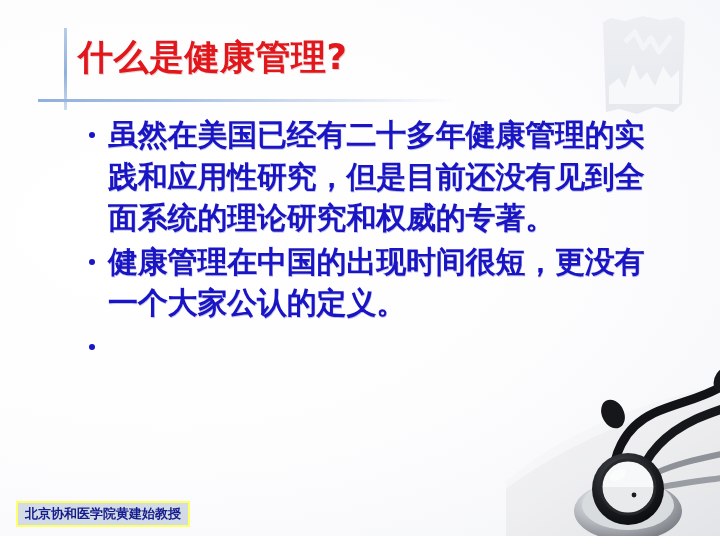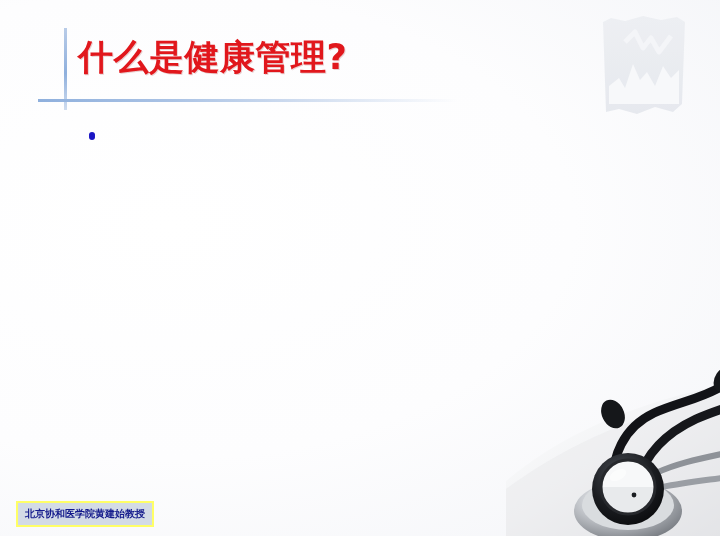--- a/index.html
+++ b/index.html
@@ -105,21 +105,21 @@
 
   
   .footer-box {
     position: absolute;
     left: 16px;
     top: 501px;
     padding: 2px 7px 3px 7px;
     background: #d3dbe6;
     border: 2px solid #ffff66;
     color: #141b8c;
-    font-size: 10px;
+    font-size: 13px;
     line-height: 17px;
     font-weight: bold;
     white-space: nowrap;
     font-family: "DejaVu Sans", "Liberation Sans", sans-serif;
   }
 </style>
 </head>
 <body>
 
 <div id="slide">
@@ -182,20 +182,25 @@
   </div>
 
   <div class="rule-v"></div>
   <div class="rule-h"></div>
 
   <div class="title">什么是健康管理?</div>
 
   <div class="body">
     <div class="bullet">
       <span class="dot"></span>
+      <span>虽然在美国已经有二十多年健康管理的实践和应用性研究，但是目前还没有见到全面系统的理论研究和权威的专著。</span>
+    </div>
+    <div class="bullet">
+      <span class="dot"></span>
+      <span>健康管理在中国的出现时间很短，更没有一个大家公认的定义。</span>
     </div>
     <div class="bullet">
       <span class="dot"></span>
     </div>
   </div>
 
   <div class="footer-box">北京协和医学院黄建始教授</div>
 
 </div>
 

